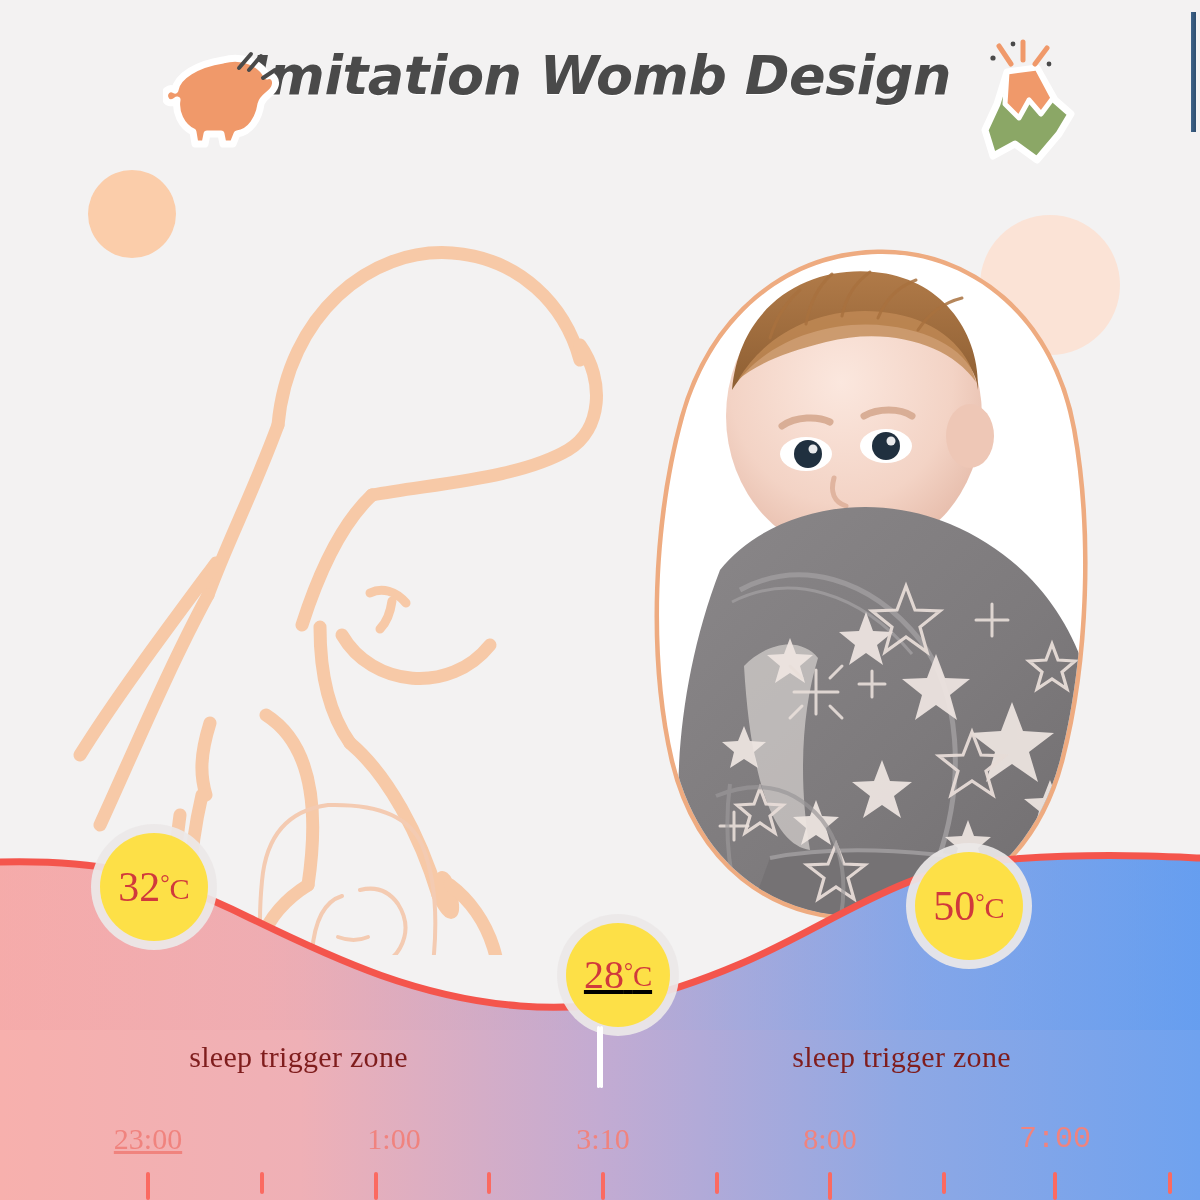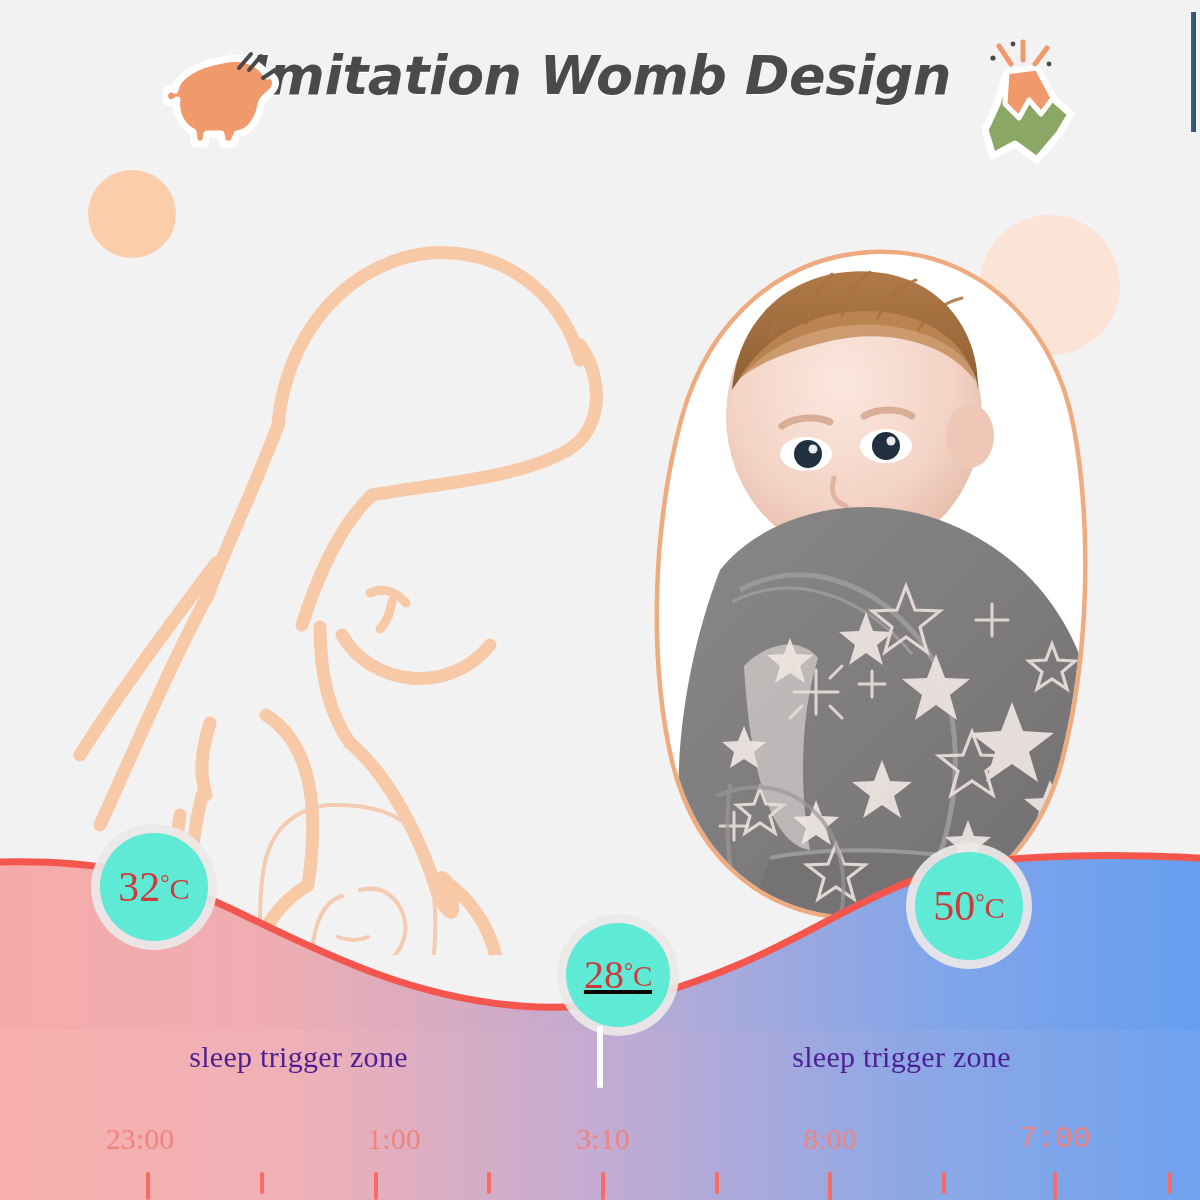--- a/index.html
+++ b/index.html
@@ -65,21 +65,21 @@
   #chart-area{
     position:absolute;left:0;top:830px;width:1200px;height:370px;
     z-index:20;
   }
   #wave-svg{position:absolute;left:0;top:0;width:1200px;height:370px;}
 
   
   .temp-badge{
     position:absolute;
     border-radius:50%;
-    background:#5eead4;
+    background:#fde047;
     box-shadow:0 0 0 9px rgba(235,232,232,.92);
     display:flex;align-items:center;justify-content:center;
     z-index:30;
   }
   .temp-badge .val{
     font-family:"Liberation Serif", serif;
     color:#d0393c;
     white-space:nowrap;
     line-height:1;
   }
@@ -95,21 +95,21 @@
   
   #zone-row{
     position:absolute;left:0;top:1022px;width:1200px;height:70px;
     display:flex;align-items:center;z-index:32;
   }
   .zone{
     flex:1 1 0;
     text-align:center;
     font-family:"Liberation Serif", serif;
     font-size:30px;
-    color:#4c1d95;
+    color:#7f1d1d;
     letter-spacing:.3px;
   }
   .zone-divider{
     width:3px;height:62px;background:#ffffff;border-radius:2px;flex:0 0 auto;
   }
 
   
   #timeline{
     position:absolute;left:0;top:1122px;width:1200px;height:78px;z-index:32;
   }
@@ -396,21 +396,21 @@
   </div>
 
   <div id="zone-row">
     <div class="zone">sleep trigger zone</div>
     <div class="zone-divider"></div>
     <div class="zone-divider"></div>
     <div class="zone">sleep trigger zone</div>
   </div>
 
   <div id="timeline">
-      <div class="tl-label" style="left: 140px;">23:00</div>
+      <div class="tl-label" style="left: 148px; text-decoration: underline;">23:00</div>
       <div class="tl-label" style="left: 394px; text-align: right;">1:00</div>
       <div class="tl-label" style="left: 603px;">3:10</div>
       <div class="tl-label" style="left: 830px;">8:00</div>
       <div class="tl-label" style="left: 1055px; font-family: Liberation Mono, monospace;">7:00</div>
       <div class="tl-tick" style="left: 148px; top: 50px; height: 28px;"></div>
       <div class="tl-tick" style="left: 262px; top: 50px; height: 22px;"></div>
       <div class="tl-tick" style="left: 376px; top: 50px; height: 28px;"></div>
       <div class="tl-tick" style="left: 489px; top: 50px; height: 22px;"></div>
       <div class="tl-tick" style="left: 603px; top: 50px; height: 28px;"></div>
       <div class="tl-tick" style="left: 717px; top: 50px; height: 22px;"></div>

